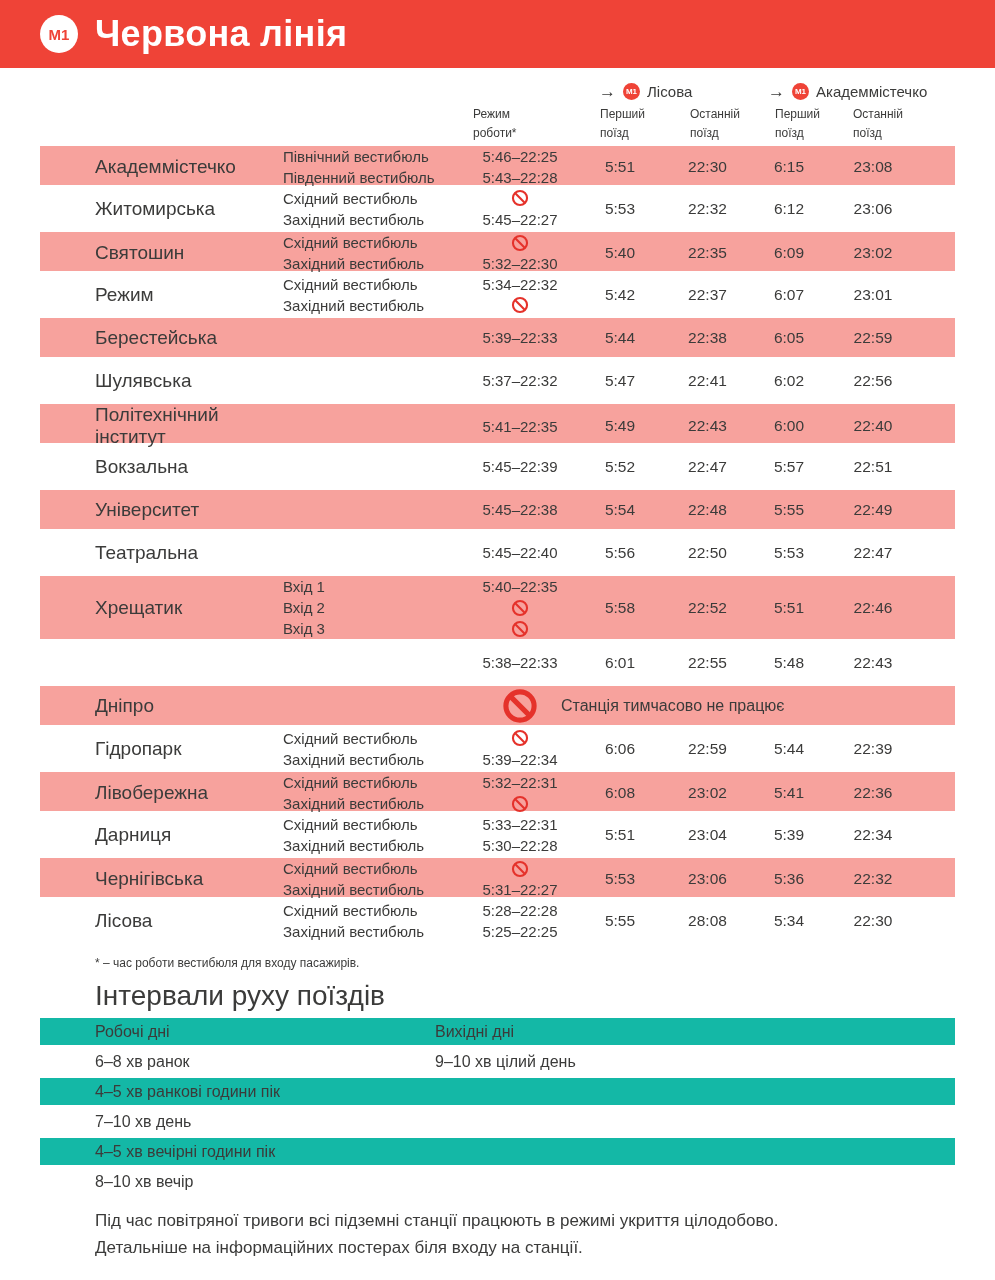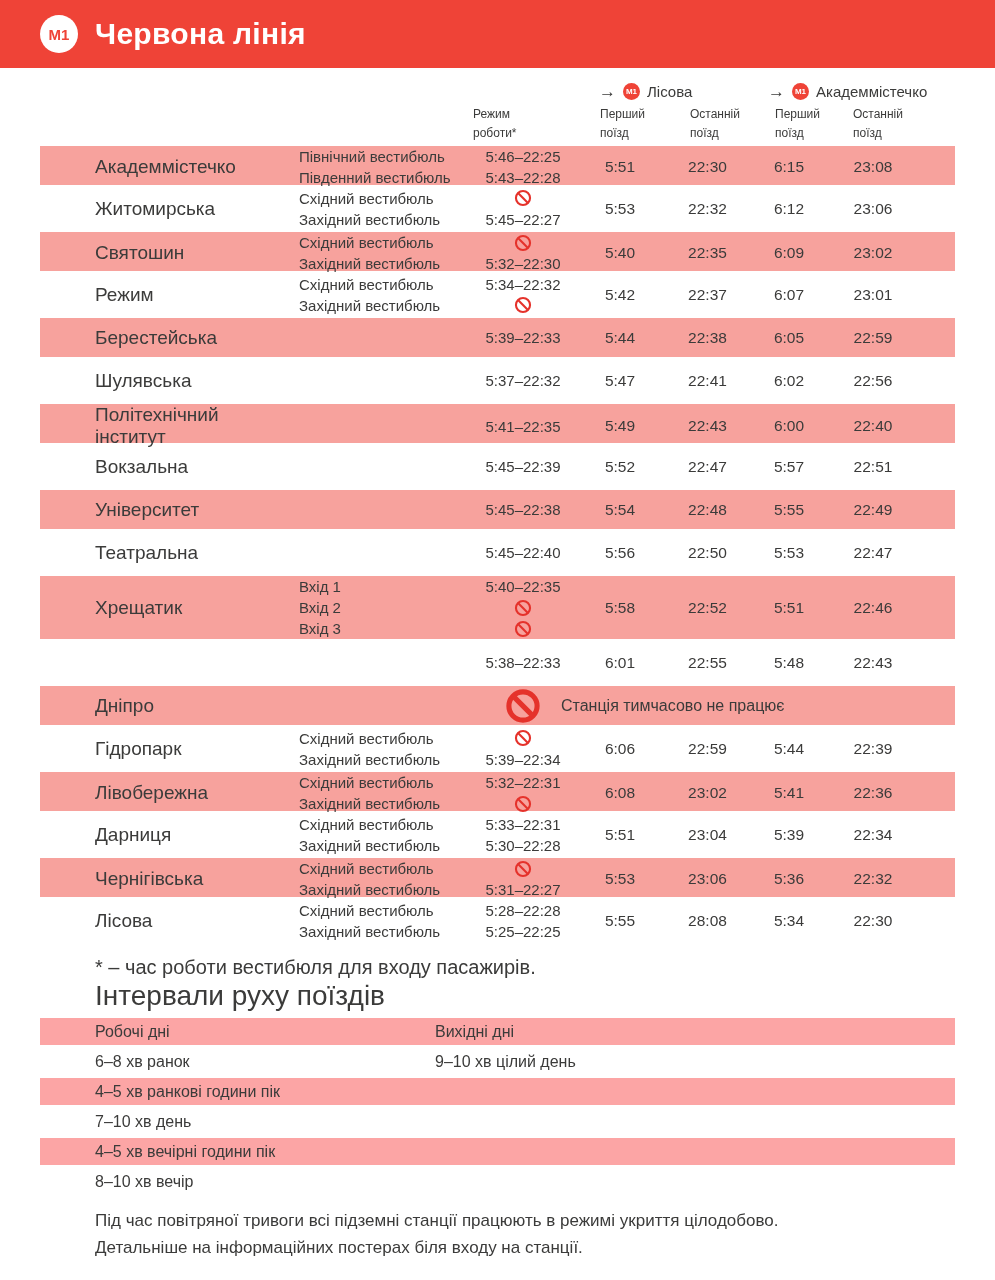--- a/index.html
+++ b/index.html
@@ -20,21 +20,21 @@
     align-items: center;
     padding-left: 40px;
   }
   .badge-white {
     width: 38px; height: 38px; border-radius: 50%;
     background: #fff; color: #EF4337;
     display: flex; align-items: center; justify-content: center;
     font-weight: 700; font-size: 15px; flex: 0 0 auto;
   }
   .topbar h1 {
-    color: #fff; font-size: 30px; font-weight: 600;
+    color: #fff; font-size: 36px; font-weight: 600;
     margin: 0 0 0 17px; letter-spacing: .3px;
   }
   
   .trow {
     display: grid;
     grid-template-columns: 243px 182px 110px 90px 85px 78px 90px 37px;
     width: 915px;
     margin-left: 40px;
     align-items: center;
   }
@@ -53,39 +53,39 @@
     flex: 0 0 auto;
   }
   .subrow { height: 42px; align-items: start; padding-top: 3px; font-size: 12px; line-height: 19px; }
   .modehead { grid-column: 3; padding-left: 8px; }
   .th { padding-left: 25px; }
   
   .srow { height: 43px; font-size: 15.5px; }
   .srow.tall { height: 67px; }
   .srow.hl { background: #F7A29D; border-top: 2px solid #fff; border-bottom: 2px solid #fff; }
   .station { grid-column: 1; padding-left: 55px; font-size: 19px; font-weight: 500; }
-  .entr-mode { grid-column: 2 / 4; display: flex; flex-direction: column; justify-content: center; margin-left: 16px; }
+  .entr-mode { grid-column: 2 / 4; display: flex; flex-direction: column; justify-content: center; }
   .eline { display: flex; align-items: center; height: 21px; }
   .eline .elabel { width: 182px; font-size: 15px; }
   .eline .eval { width: 110px; font-size: 15px; display: flex; justify-content: center; align-items: center; }
   .tcell { text-align: center; }
   .closed-note { grid-column: 4 / 9; font-size: 16px; margin-left: -14px; }
   .noentry { display: block; }
   
-  .footnote { margin: 14px 0 0 95px; font-size: 20px; height: 20px; }
+  .footnote { margin: 14px 0 0 95px; font-size: 12px; height: 20px; }
   .ints-title { margin: 6px 0 0 95px; font-size: 28px; font-weight: 500; height: 28px; display: flex; align-items: center; }
   .ints { margin-top: 8px; }
   .irow {
     display: grid; grid-template-columns: 395px 1fr;
     width: 915px; margin-left: 40px;
     height: 27px; margin-bottom: 3px;
     align-items: center; font-size: 16px;
   }
   .irow > div:first-child { padding-left: 55px; }
-  .irow.hl { background: #fca5a5; }
+  .irow.hl { background: #14b8a6; }
   .notes { margin: 12px 0 0 95px; font-size: 17px; line-height: 27px; }
 </style>
 </head>
 <body>
 
 <div class="page">
 
   <header class="topbar">
     <span class="badge-white">
       <span>M1</span>

